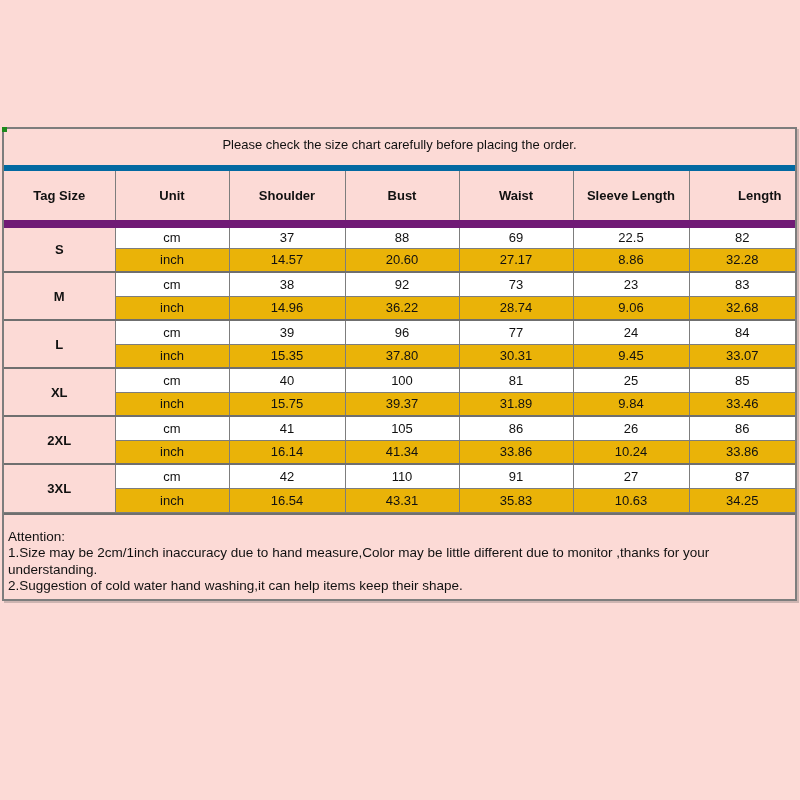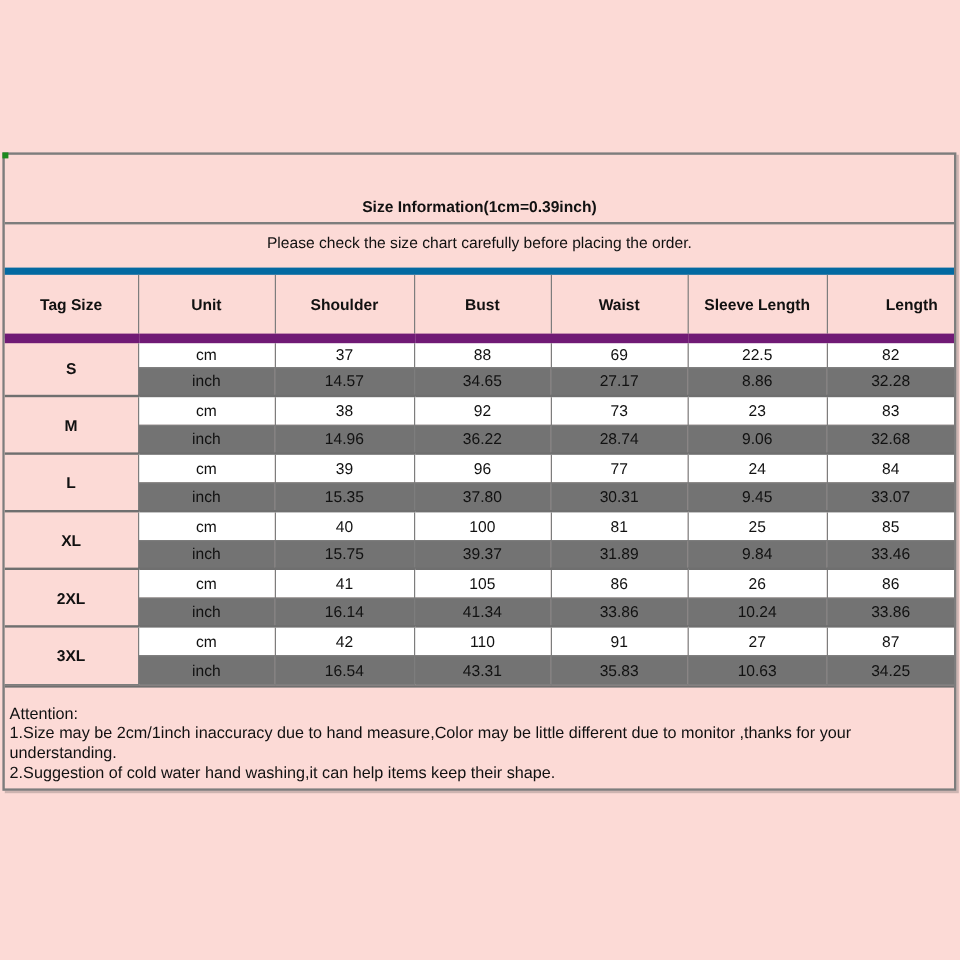--- a/index.html
+++ b/index.html
@@ -73,21 +73,21 @@
   th:last-child { border-right: none; padding-left: 36px; }
   tbody tr { height: 24px; }
   td {
     border: 1px solid #7d7d7d;
     text-align: center;
     vertical-align: middle;
     padding: 0;
   }
   td:last-child { border-right: none; }
   tr.cm-row td { background: #ffffff; }
-  tr.inch-row td { background: #737373; }
+  tr.inch-row td { background: #eab308; }
   td.size-cell {
     background: #fcdad6 !important;
     font-weight: bold;
     border-left: none;
   }
   tr.group-start td { border-top: 2px solid #6f6f6f; }
   .attention {
     height: 86px;
     border-top: 2px solid #6f6f6f;
     display: flex;
@@ -99,23 +99,20 @@
     line-height: 16.5px;
     text-align: left;
   }
 </style>
 </head>
 <body>
 
 <div class="sheet">
   <div class="corner-mark"></div>
 
-  <div class="title-row">
-    <span>Size Information(1cm=0.39inch)</span>
-  </div>
 
   <div class="subtitle-row">
     <span>Please check the size chart carefully before placing the order.</span>
   </div>
 
   <table>
     <colgroup>
       <col style="width:111px">
       <col style="width:114px">
       <col style="width:116px">
@@ -141,21 +138,21 @@
           <td>cm</td>
           <td>37</td>
           <td>88</td>
           <td>69</td>
           <td>22.5</td>
           <td>82</td>
         </tr>
         <tr class="inch-row">
           <td>inch</td>
           <td>14.57</td>
-          <td>34.65</td>
+          <td>20.60</td>
           <td>27.17</td>
           <td>8.86</td>
           <td>32.28</td>
         </tr>
         <tr class="cm-row group-start">
           <td class="size-cell" rowspan="2">M</td>
           <td>cm</td>
           <td>38</td>
           <td>92</td>
           <td>73</td>

